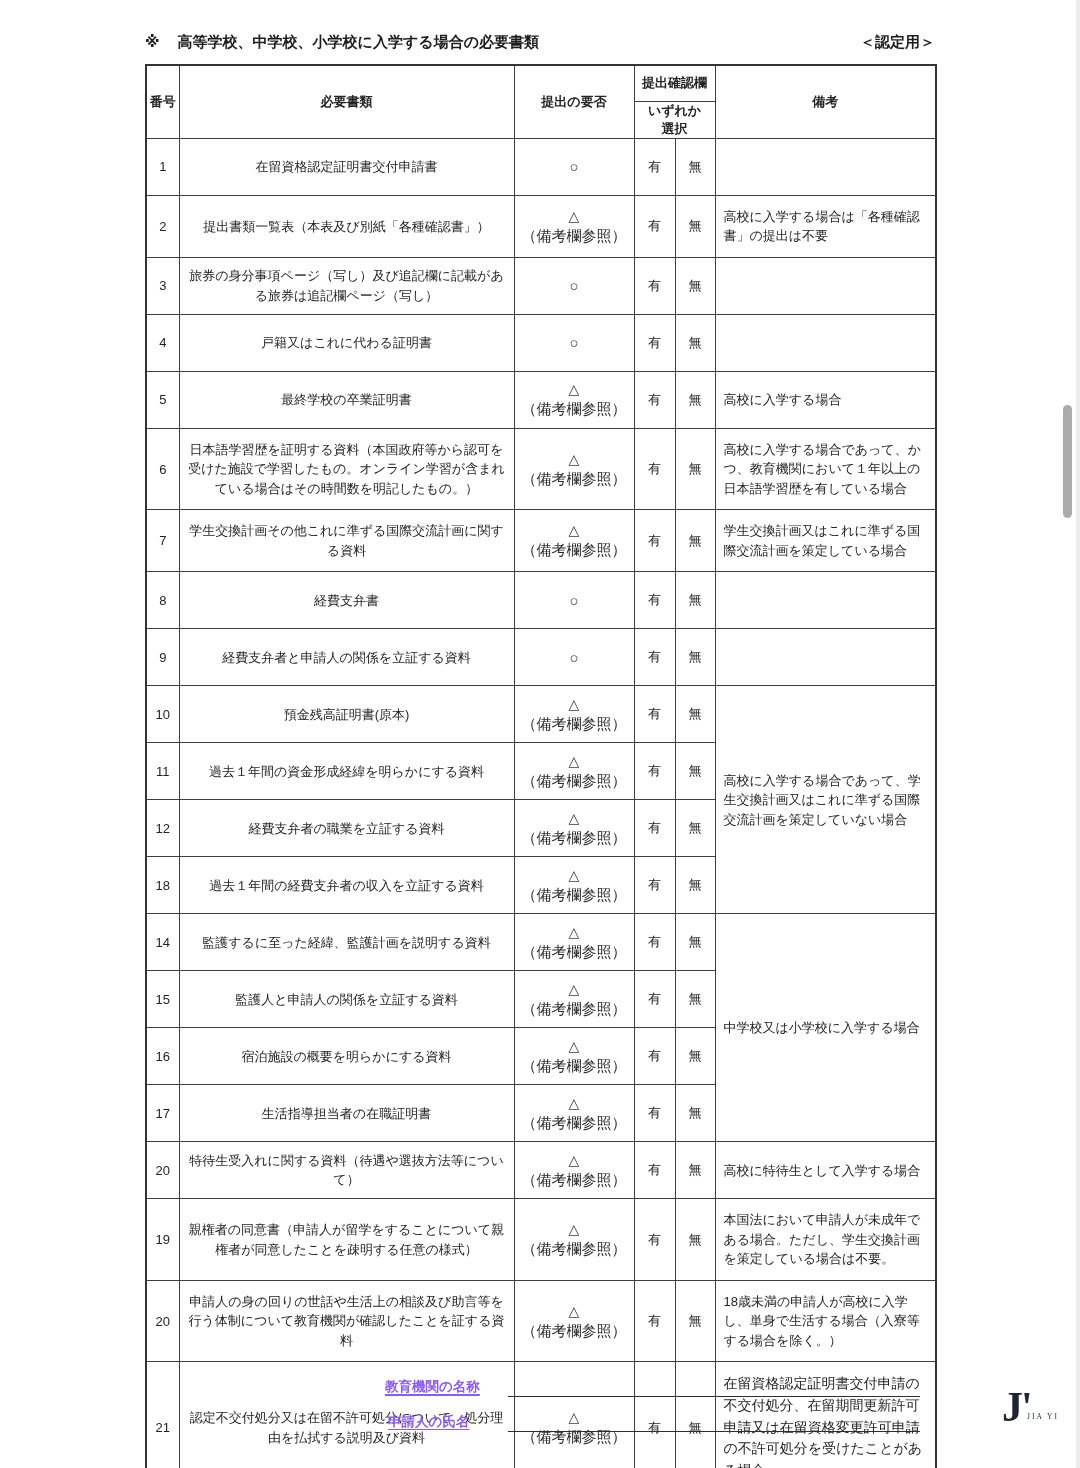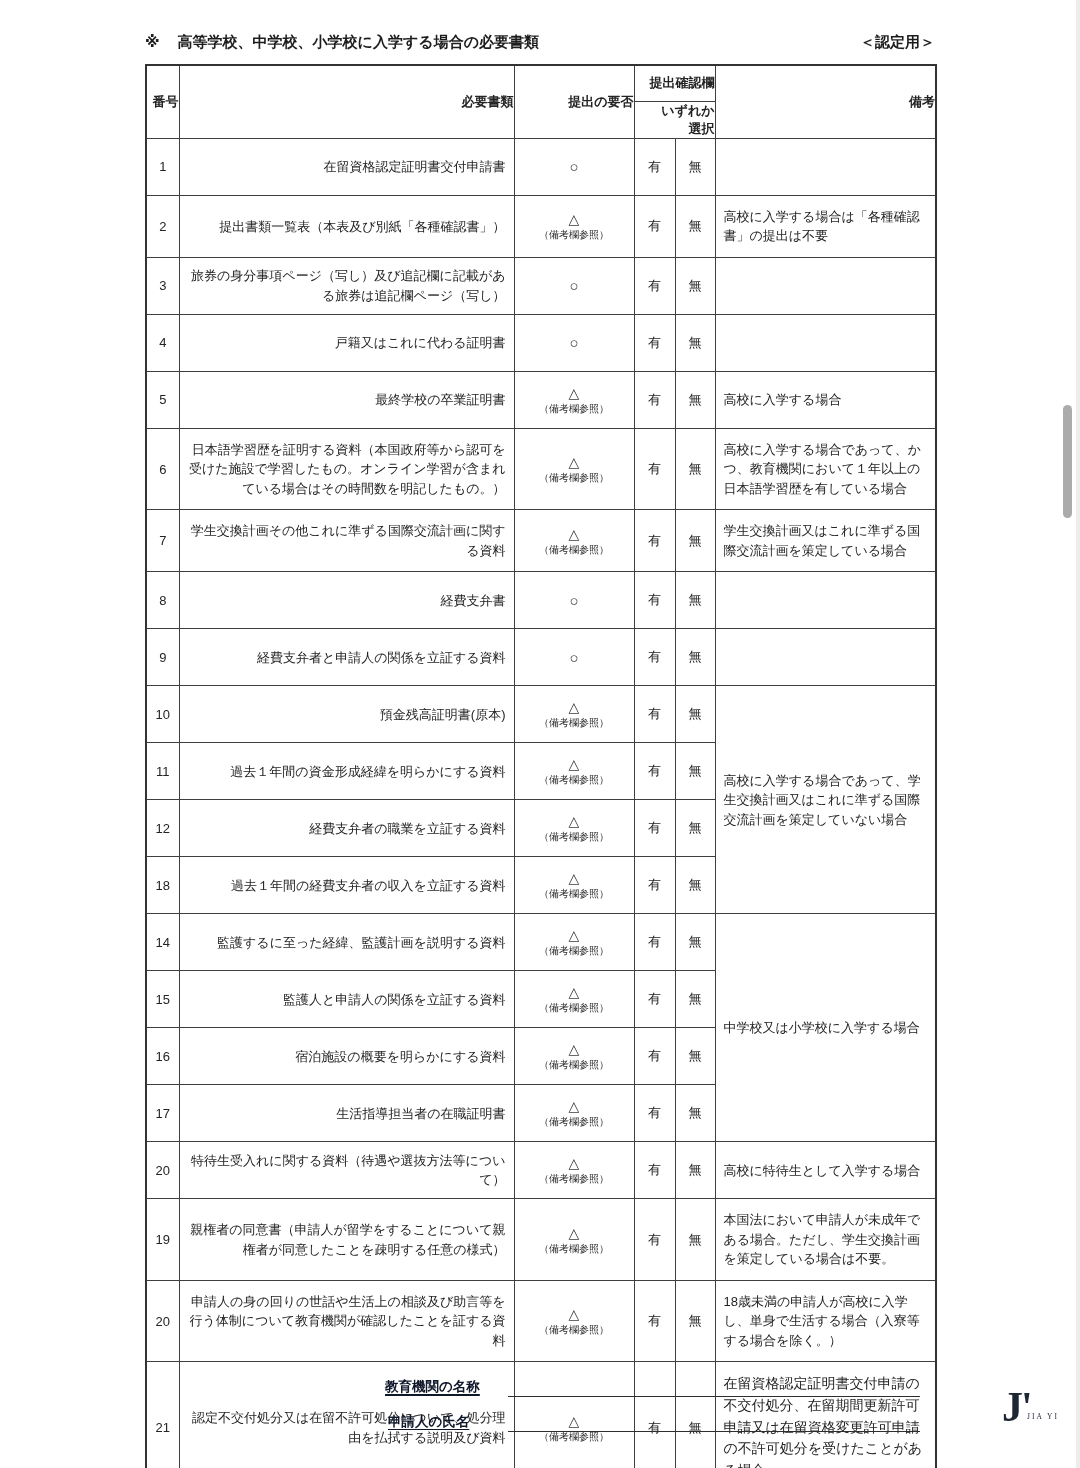--- a/index.html
+++ b/index.html
@@ -54,50 +54,50 @@
     border: 2px solid #333;
   }
   .doc-table th, .doc-table td {
     border: 1px solid #3f3f3f;
     vertical-align: middle;
     font-size: 13px;
     color: #242424;
   }
   .doc-table thead th {
     font-weight: bold;
-    text-align: right;
+    text-align: center;
     line-height: 1.4;
   }
   .hdr-top { height: 36px; }
   .hdr-bottom { height: 34px; }
   .doc-table tbody tr { height: 57px; }
   .col-no { text-align: center; }
   .col-doc {
-    text-align: right;
+    text-align: center;
     padding: 4px 8px;
     line-height: 1.5;
   }
   .col-req { text-align: center; padding: 3px 2px; }
   .col-req .circle-mark { font-size: 15px; color: #3a3a3a; }
   .col-req .tri-mark { font-size: 14px; line-height: 1.3; color: #3a3a3a; }
-  .col-req .note { font-size: 10px; line-height: 1.4; color: #2c2c2c; }
+  .col-req .note { font-size: 15px; line-height: 1.4; color: #2c2c2c; }
   .col-yn { text-align: center; }
   .col-remark {
     text-align: left;
     padding: 11px 8px;
     line-height: 1.5;
   }
   .col-remark.small { font-size: 14px; line-height: 1.55; }
 
   
   .sign-label {
     position: absolute;
     font-size: 13.5px;
     font-weight: bold;
-    color: #0f172a;
+    color: #8b5cf6;
     text-decoration: underline;
     text-underline-offset: 3px;
     text-decoration-thickness: 1.5px;
   }
   .sign-label.inst { left: 385px; top: 1378px; }
   .sign-label.appl { left: 388px; top: 1413px; text-decoration: underline; }
   .sign-line {
     position: absolute;
     border-bottom: 1.5px solid #2e2e2e;
     width: 412px;

